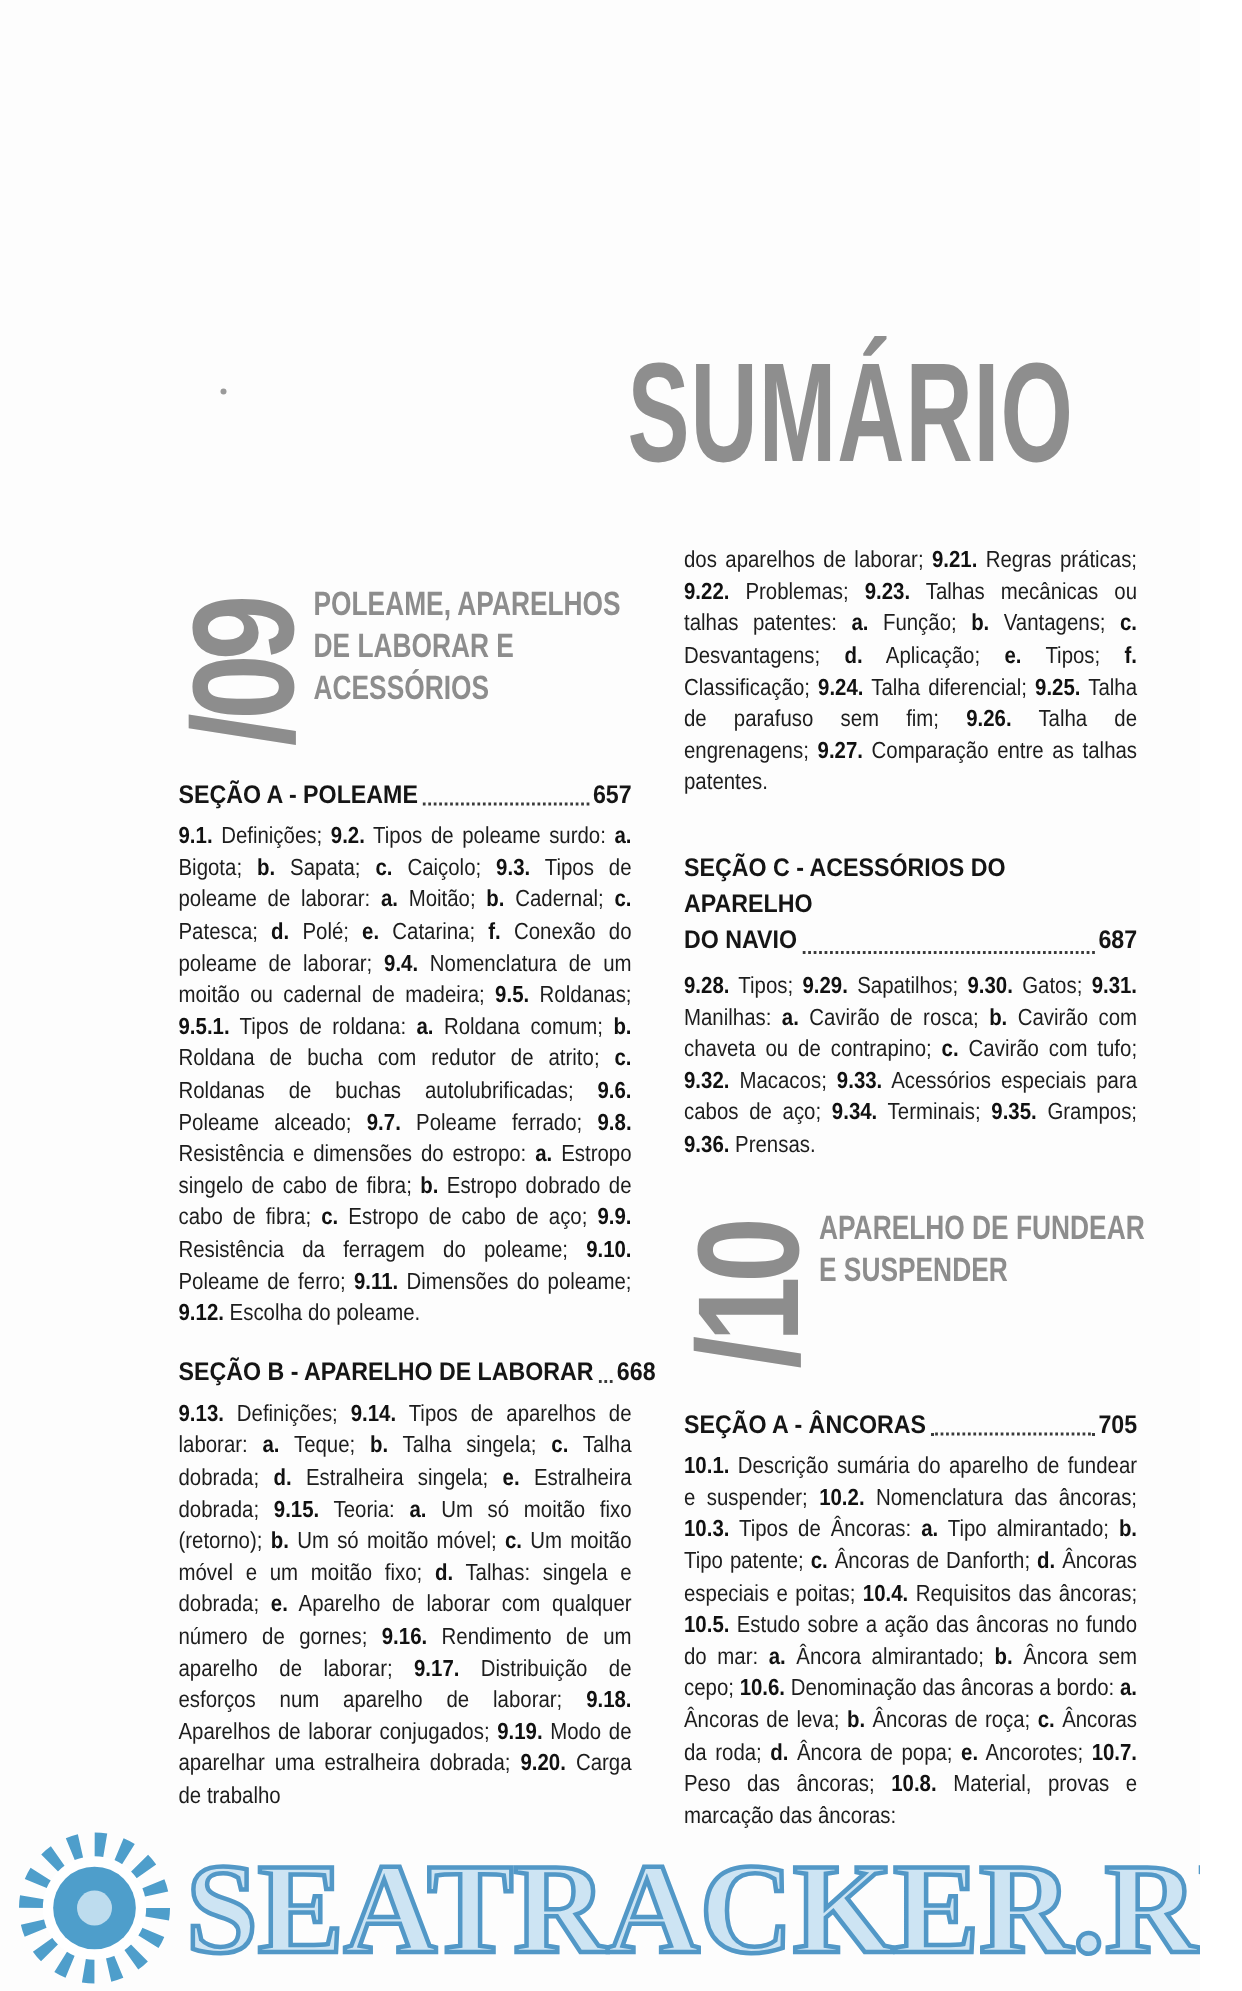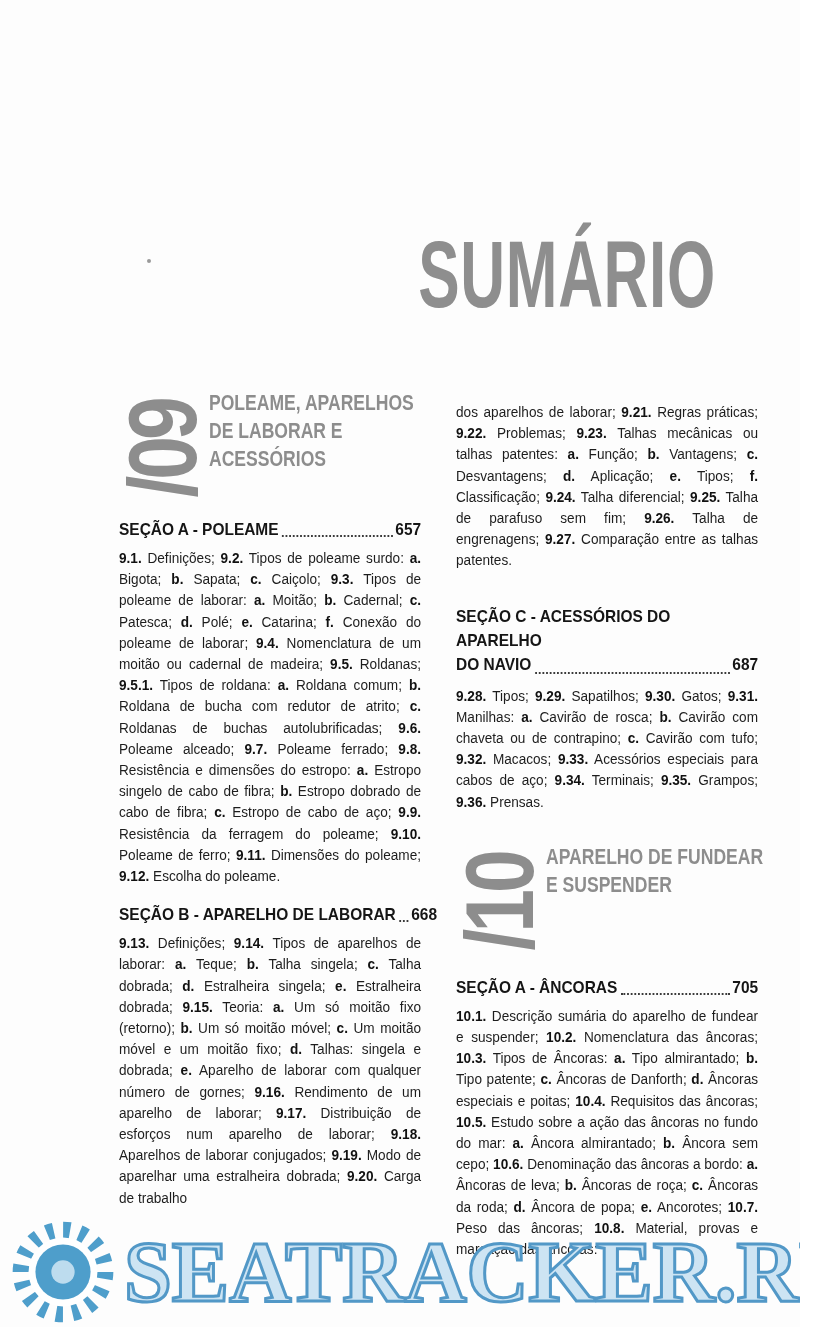--- a/index.html
+++ b/index.html
@@ -27,21 +27,21 @@
     letter-spacing: 1px;
     transform: scaleX(0.66);
     transform-origin: right center;
     white-space: nowrap;
     line-height: 1;
   }
 
   
   .col { position: absolute; }
   .col-left  { left: 119px; top: 386px; width: 302px; }
-  .col-right { left: 456px; top: 401px; width: 303px; }
+  .col-right { left: 456px; top: 363px; width: 303px; }
 
   
   .chapter-head { display: flex; margin-bottom: 8px; }
   .chapter-num-wrap { width: 88px; height: 125px; flex: none; position: relative; }
   .chapter-num {
     position: absolute; left: 50%; top: 50%;
     transform: translate(-50%, -50%) rotate(-90deg) scaleX(0.82);
     font-size: 96px; font-weight: 700; line-height: 1;
     letter-spacing: -5px;
     color: #8d8d8d;

